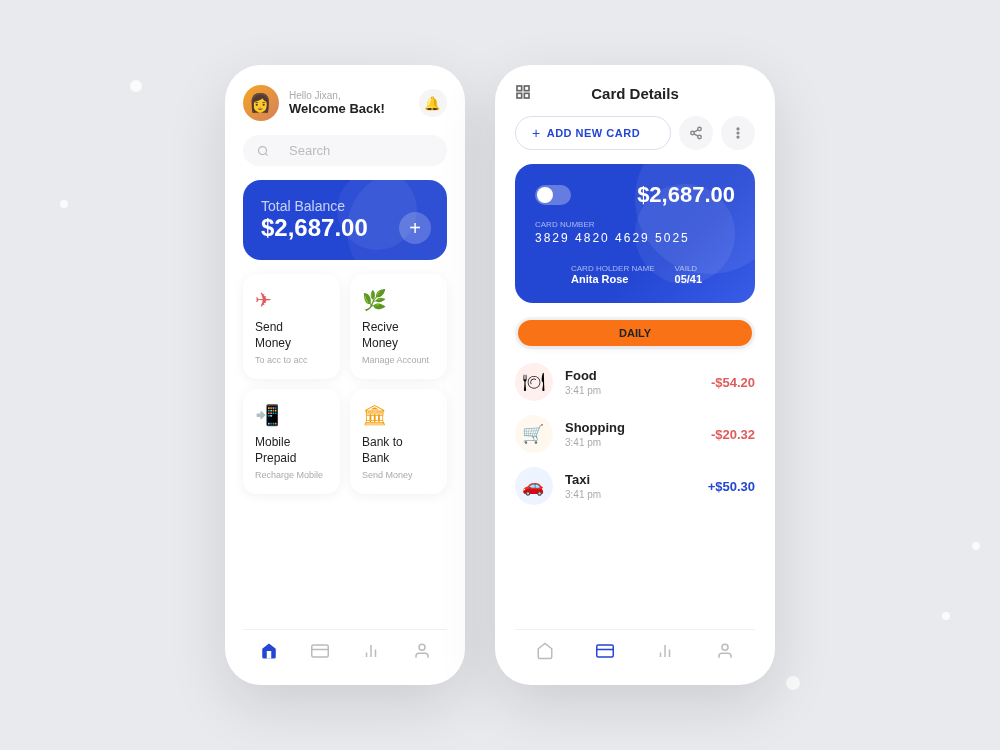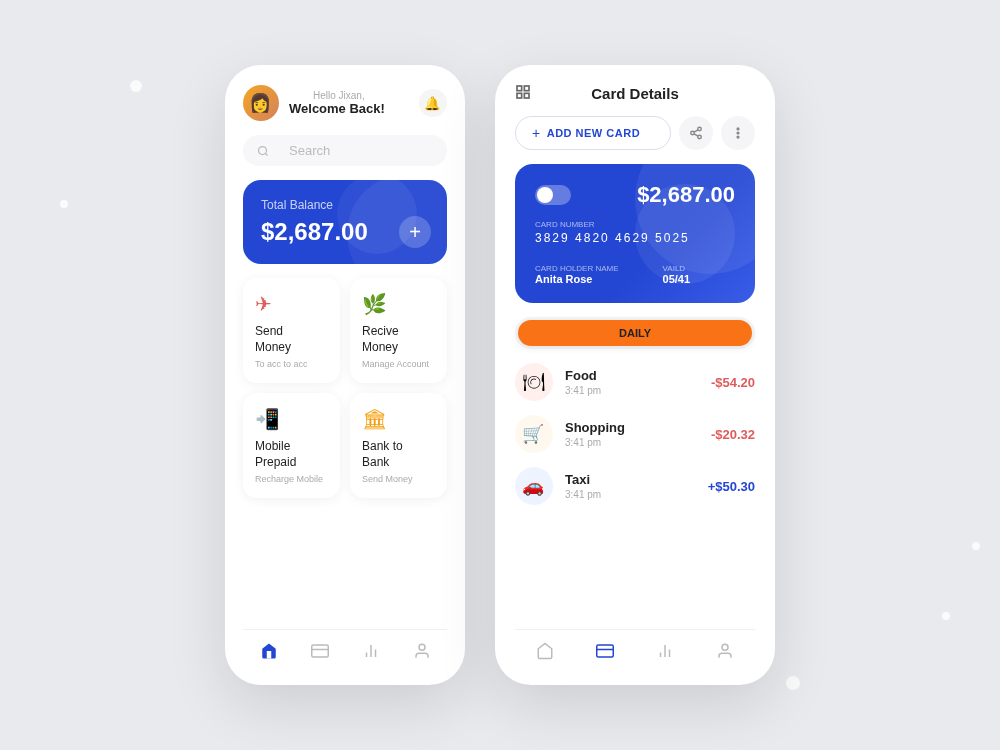--- a/index.html
+++ b/index.html
@@ -80,21 +80,20 @@
       overflow: hidden;
       background: linear-gradient(135deg, #f5a623, #d4815c);
       flex-shrink: 0;
       display: flex; align-items: center; justify-content: center;
       font-size: 18px;
     }
     .header-text .greeting {
       font-size: 10px;
       color: #aaa;
       font-weight: 400;
-      margin-left: 24px;
     }
     .header-text .name {
       font-size: 13px;
       font-weight: 700;
       color: #222;
     }
     .bell-btn {
       width: 28px; height: 28px;
       border-radius: 50%;
       background: #f5f5f5;
@@ -136,22 +135,21 @@
     .balance-card::after {
       content: '';
       position: absolute;
       width: 80px; height: 80px;
       border-radius: 50%;
       background: rgba(255,255,255,0.06);
       right: 30px; bottom: 10px;
     }
     .balance-label {
       color: rgba(255,255,255,0.75);
-      font-size: 12px;
-      margin-bottom: 6px;
+      font-size: 14px;
     }
     .balance-amount {
       color: #fff;
       font-size: 24px;
       font-weight: 700;
     }
     .add-btn {
       position: absolute;
       right: 16px;
       bottom: 16px;
@@ -331,21 +329,22 @@
       text-transform: uppercase;
       margin-bottom: 2px;
     }
     .card-number {
       font-size: 12px;
       letter-spacing: 2px;
       margin-bottom: 19px;
     }
     .card-bottom-row {
       display: flex;
-      gap: 44px;
+      gap: 20px;
+      margin-left: 36px;
     }
     .card-field-label {
       font-size: 8px;
       color: rgba(255,255,255,0.6);
       text-transform: uppercase;
     }
     .card-field-val {
       font-size: 11px;
       font-weight: 600;
     }

